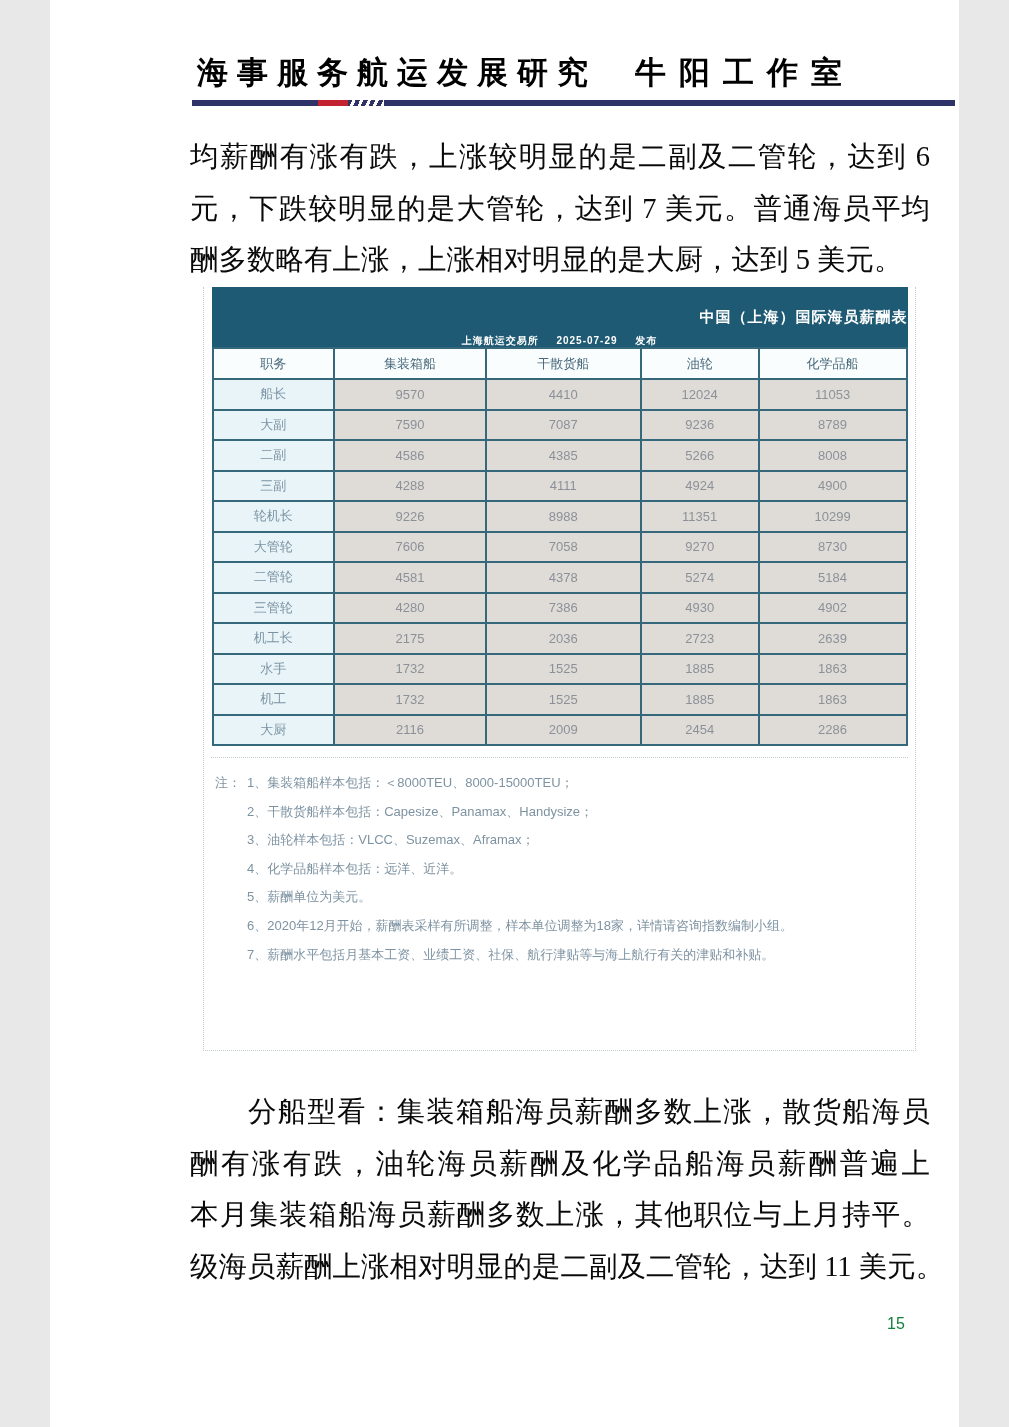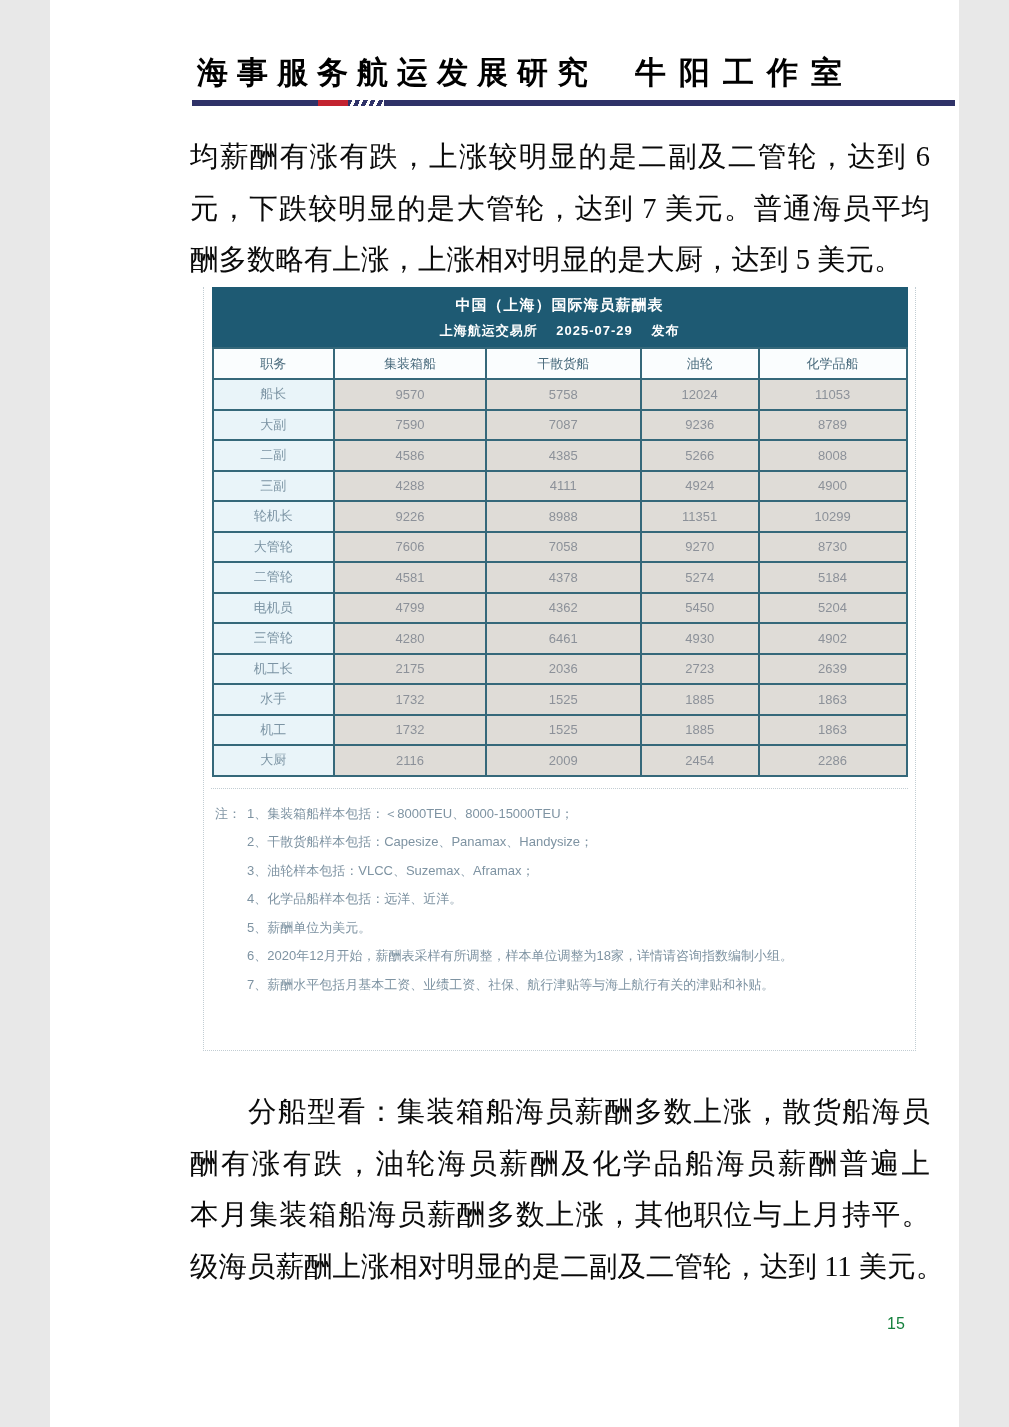--- a/index.html
+++ b/index.html
@@ -44,22 +44,22 @@
     position:absolute; left:153px; top:287px; width:713px; height:764px;
     background:#ffffff;
     border-left:1px dotted #c2cdd3; border-right:1px dotted #c2cdd3;
     border-bottom:1px dotted #c2cdd3;
     font-family:"Liberation Sans", sans-serif;
   }
   .band {
     width:696px; height:60px; margin:0 auto; background:#1e5a73;
     color:#ffffff; text-align:center;
   }
-  .band-title { padding-top:9px; font-size:15px; font-weight:bold; letter-spacing:1px; }
-  .band-sub   { margin-top:7px; font-size:13px; font-weight:bold; letter-spacing:1px; }
+  .band-title { padding-top:21px; font-size:15px; font-weight:bold; letter-spacing:1px;text-align:right; }
+  .band-sub   { margin-top:7px; font-size:10px; font-weight:bold; letter-spacing:1px; }
   .band-sub span { margin:0 7px; }
   table.grid {
     width:696px; margin:0 auto; border-collapse:collapse; table-layout:fixed;
   }
   table.grid th, table.grid td {
     border:2px solid #35687a; text-align:center; font-size:13px; font-weight:normal;
   }
   table.grid th { height:31px; background:#fafdfe; color:#47697b; }
   table.grid td { height:30.5px; background:#dfdcd7; color:#8c9199; }
   table.grid td.rowhead { background:#e9f4f9; color:#7b93a3;margin-top:8px; }
@@ -116,21 +116,21 @@
             <th>集装箱船</th>
             <th>干散货船</th>
             <th>油轮</th>
             <th>化学品船</th>
           </tr>
         </thead>
       <tbody id="grid-body">
           <tr>
             <td class="rowhead">船长</td>
             <td class="">9570</td>
-            <td class="">5758</td>
+            <td class="">4410</td>
             <td class="">12024</td>
             <td class="">11053</td>
           </tr>
           <tr>
             <td class="rowhead">大副</td>
             <td class="">7590</td>
             <td class="">7087</td>
             <td class="">9236</td>
             <td class="">8789</td>
           </tr>
@@ -163,30 +163,23 @@
             <td class="">8730</td>
           </tr>
           <tr>
             <td class="rowhead">二管轮</td>
             <td class="">4581</td>
             <td class="">4378</td>
             <td class="">5274</td>
             <td class="">5184</td>
           </tr>
           <tr>
-            <td class="rowhead">电机员</td>
-            <td class="">4799</td>
-            <td class="">4362</td>
-            <td class="">5450</td>
-            <td class="">5204</td>
-          </tr>
-          <tr>
             <td class="rowhead">三管轮</td>
             <td class="">4280</td>
-            <td class="">6461</td>
+            <td class="">7386</td>
             <td class="">4930</td>
             <td class="">4902</td>
           </tr>
           <tr>
             <td class="rowhead">机工长</td>
             <td class="">2175</td>
             <td class="">2036</td>
             <td class="">2723</td>
             <td class="">2639</td>
           </tr>

